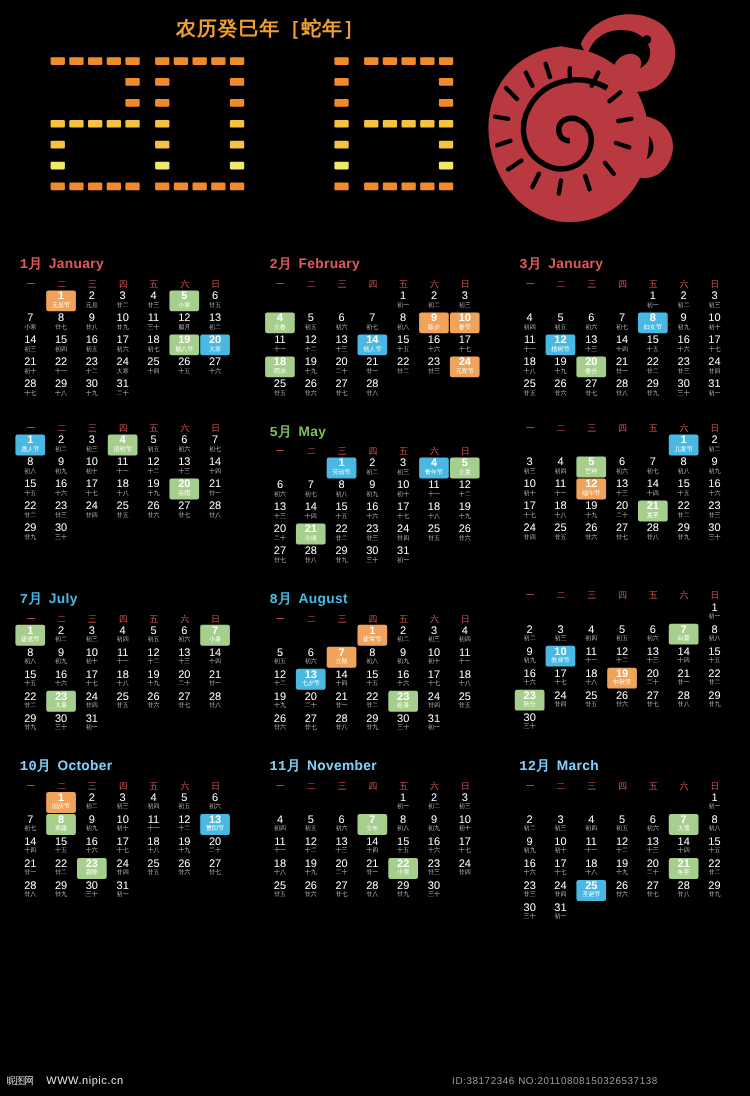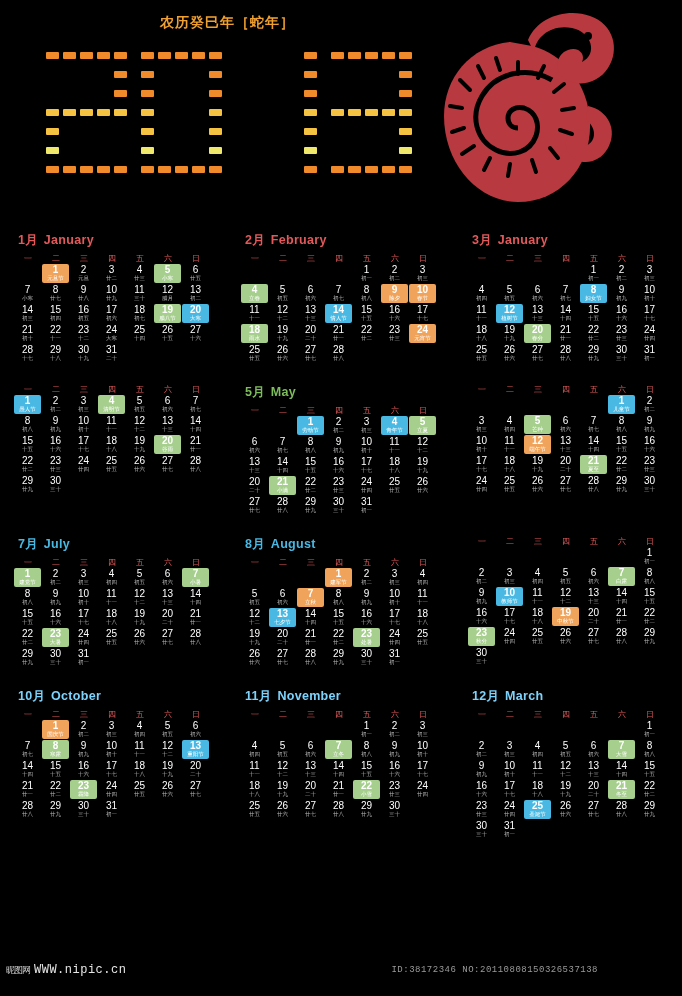--- a/index.html
+++ b/index.html
@@ -8,41 +8,41 @@
     background: #000;
     width: 682px; height: 996px;
     font-family: "Liberation Sans", "DejaVu Sans", sans-serif;
   }
   #page { position: relative; width: 682px; height: 996px; background: #000; overflow: hidden; }
 
   
   .header { position: relative; height: 228px; }
   .zodiac-title {
     position: absolute; left: 160px; top: 14px;
-    font-size: 14px; font-weight: bold; color: #f0a030;
+    font-size: 18px; font-weight: bold; color: #f0a030;
     letter-spacing: 1px; white-space: nowrap;
   }
 
   
   .year-art { position: absolute; left: 46px; top: 52px; width: 330px; height: 150px; }
   .blk { position: absolute; height: 7px; border-radius: 1px; }
 
   
   .snake { position: absolute; right: 60px; top: 6px; width: 230px; height: 212px; }
 
   
   .months {
     position: absolute; left: 0; top: 232px; width: 682px;
     display: grid;
     grid-template-columns: repeat(3, 227px);
     grid-auto-rows: 152px;
   }
   .month { position: relative; padding: 0 10px; }
   .m-title { font-size: 12.5px; font-weight: bold; margin: 0 0 4px 8px; letter-spacing: .3px; }
-  .m-title .num { margin-right: 2px; }
+  .m-title .num { margin-right: 2px; font-family: Liberation Mono, monospace; }
 
   table.cal { border-collapse: collapse; margin-left: 4px; }
   table.cal th {
     font-size: 8px; font-weight: normal; color: #e2595b;
     width: 28px; height: 11px; padding: 0; text-align: center;
   }
   table.cal th.sun, table.cal th.sat { color: #e2595b; }
   table.cal td { padding: 0; width: 28px; height: 20px; vertical-align: top; }
   .cell { position: relative; width: 27px; height: 19px; border-radius: 2px; }
   .d { display: block; font-size: 10px; line-height: 11px; text-align: center; color: #ffffff; }
@@ -55,24 +55,24 @@
   .hl-blue  { background: #49b9e3; }
   .hl-orange{ background: #f0a35a; }
 
   
   .c-red    { color: #e2595b; }
   .c-green  { color: #7dbd5c; }
   .c-blue   { color: #49b9e3; }
   .c-orange { color: #7dd3fc; }
 
   
-  .footer { position: absolute; left: 0; bottom: 16px; width: 606px; height: 26px; font-family: Liberation Mono, monospace; }
+  .footer { position: absolute; left: 0; bottom: 4px; width: 606px; height: 26px; }
   .wm-left { position: absolute; left: 6px; bottom: 3px; display: flex; align-items: center; }
   .wm-logo { font-size: 9px; color: #cfcfcf; letter-spacing: -1px; }
-  .wm-site { font-size: 12px; color: #e6e6e6; margin-left: 4px; letter-spacing: .5px; }
+  .wm-site { font-size: 10px; color: #e6e6e6; margin-left: 12px; letter-spacing: .5px; }
   .wm-id { position: absolute; right: 8px; bottom: 5px; font-size: 9px; color: #9a9a9a; letter-spacing: .5px; }
 </style>
 </head>
 <body>
 
 <div id="page">
 
   <div class="header">
     <div class="zodiac-title">农历癸巳年［蛇年］</div>
     <div class="year-art" id="year-art">

